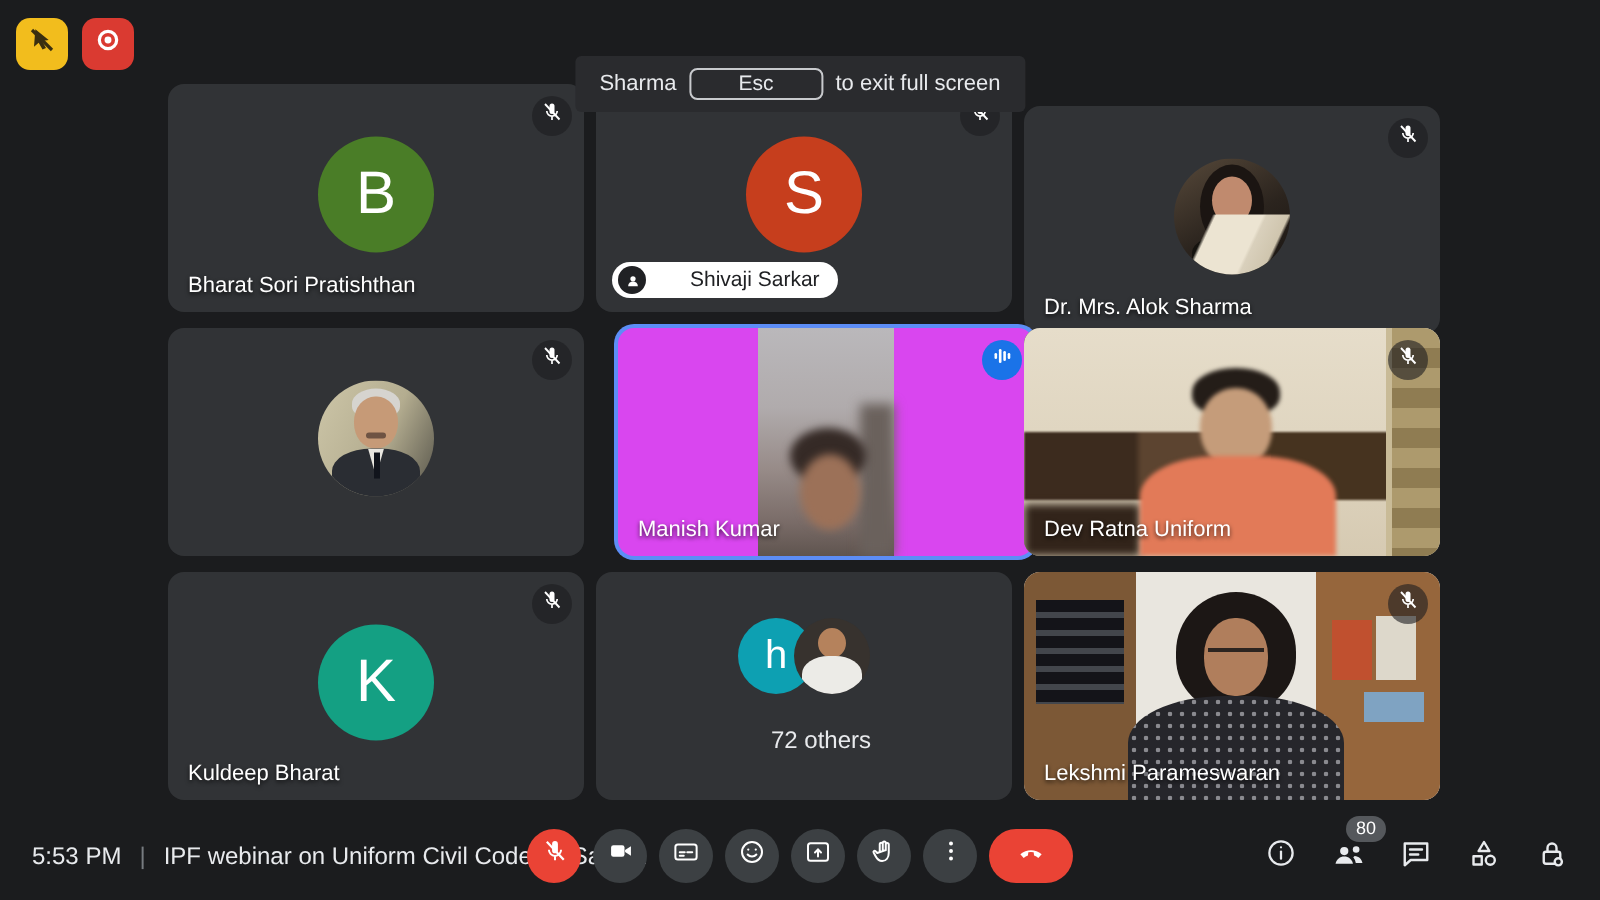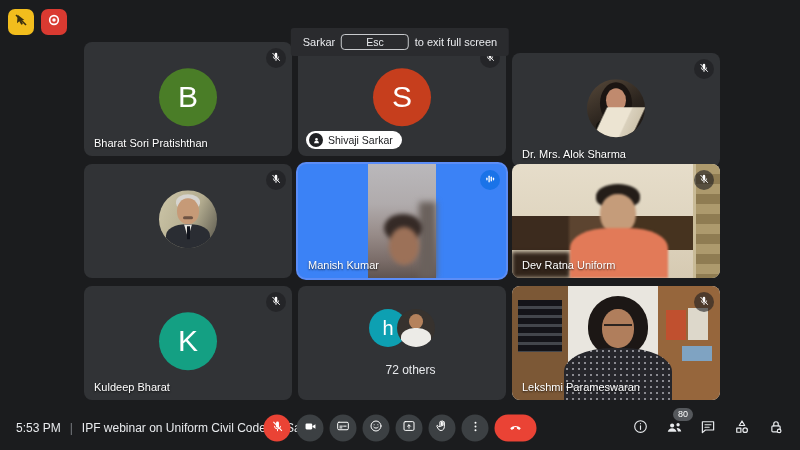--- a/index.html
+++ b/index.html
@@ -1,29 +1,29 @@
 <!DOCTYPE html>
 <html><head>
 <meta charset="utf-8">
 <style>
   html,body{margin:0;padding:0}
   body{width:800px;height:450px;background:#1b1c1e;font-family:"Liberation Sans",sans-serif;
        position:relative;overflow:hidden;-webkit-font-smoothing:antialiased}
   
   .tile{position:absolute;width:208px;height:114px;border-radius:8px;background:#313336;overflow:hidden}
   .t1{left:84px;top:42px}.t2{left:298px;top:42px}.t3{left:512px;top:53px}
-  .t4{left:84px;top:164px}.t5{left:298px;top:164px;background:#3b82f6}.t6{left:512px;top:164px}
+  .t4{left:84px;top:164px}.t5{left:309px;top:164px;background:#d946ef}.t6{left:512px;top:164px}
   .t7{left:84px;top:286px}.t8{left:298px;top:286px}.t9{left:512px;top:286px}
   .active{box-shadow:0 0 0 2px #5c8df6}
   .avatar{position:absolute;left:50%;top:50%;transform:translate(-50%,-53%);width:58px;height:58px;
           border-radius:50%;display:flex;align-items:center;justify-content:center;color:#fff;font-size:30px}
   .name{position:absolute;left:10px;bottom:7px;color:#fff;font-size:11px;font-weight:500;
         text-shadow:0 1px 2px rgba(0,0,0,.75);white-space:nowrap;z-index:4}
   .pill{position:absolute;left:8px;bottom:7px;background:#fff;border-radius:99px;display:flex;align-items:center;
-        gap:5px;padding:2px 9px 2px 3px;font-size:10.5px;color:#202124;font-weight:500;z-index:4;white-space:nowrap}
+        gap:22px;padding:2px 9px 2px 3px;font-size:10.5px;color:#202124;font-weight:500;z-index:4;white-space:nowrap}
   .pill-ic{width:14px;height:14px;border-radius:50%;background:#202124;display:flex;align-items:center;justify-content:center;flex:0 0 auto}
   .chip{position:absolute;top:6px;right:6px;width:20px;height:20px;border-radius:50%;
         background:rgba(28,29,31,.6);display:flex;align-items:center;justify-content:center;z-index:4}
   .chip.speaker{background:#1a73e8}
   
   .photo{position:relative;overflow:hidden}
   .al-bg{position:absolute;inset:0;background:linear-gradient(150deg,#57493a 0%,#2b241e 55%,#191512 100%)}
   .al-hair{position:absolute;left:13px;top:3px;width:32px;height:42px;border-radius:50%;background:#1b1512}
   .al-face{position:absolute;left:19px;top:9px;width:20px;height:24px;border-radius:50%;background:#c08a6e}
   .al-blouse{position:absolute;left:9px;top:38px;width:40px;height:20px;border-radius:45% 45% 0 0;background:#15130f}
@@ -107,21 +107,21 @@
 <div class="xbadge xb2" style="background: rgb(218, 58, 49);">
   <span>
     <svg width="16" height="16" viewBox="0 0 24 24">
         <circle cx="12" cy="12" r="6.5" fill="none" stroke="#fff" stroke-width="2.4"></circle>
         <circle cx="12" cy="12" r="2.6" fill="#fff"></circle>
       </svg>
   </span>
 </div>
 
 <div class="banner">
-  <span>Sarkar</span>
+  <span>Sharma</span>
   <span class="key">Esc</span>
   <span>to exit full screen</span>
 </div>
 
 <div class="tile t1">
   <div class="chip">
     <span><svg width="12" height="12" viewBox="0 0 24 24">
           <rect x="9.5" y="3.5" width="5" height="10.5" rx="2.5" fill="#fff"></rect>
           <path d="M6.8 11a5.2 5.2 0 0 0 10.4 0" stroke="#fff" stroke-width="1.7" fill="none"></path>
           <line x1="12" y1="16.4" x2="12" y2="20" stroke="#fff" stroke-width="1.7"></line>

